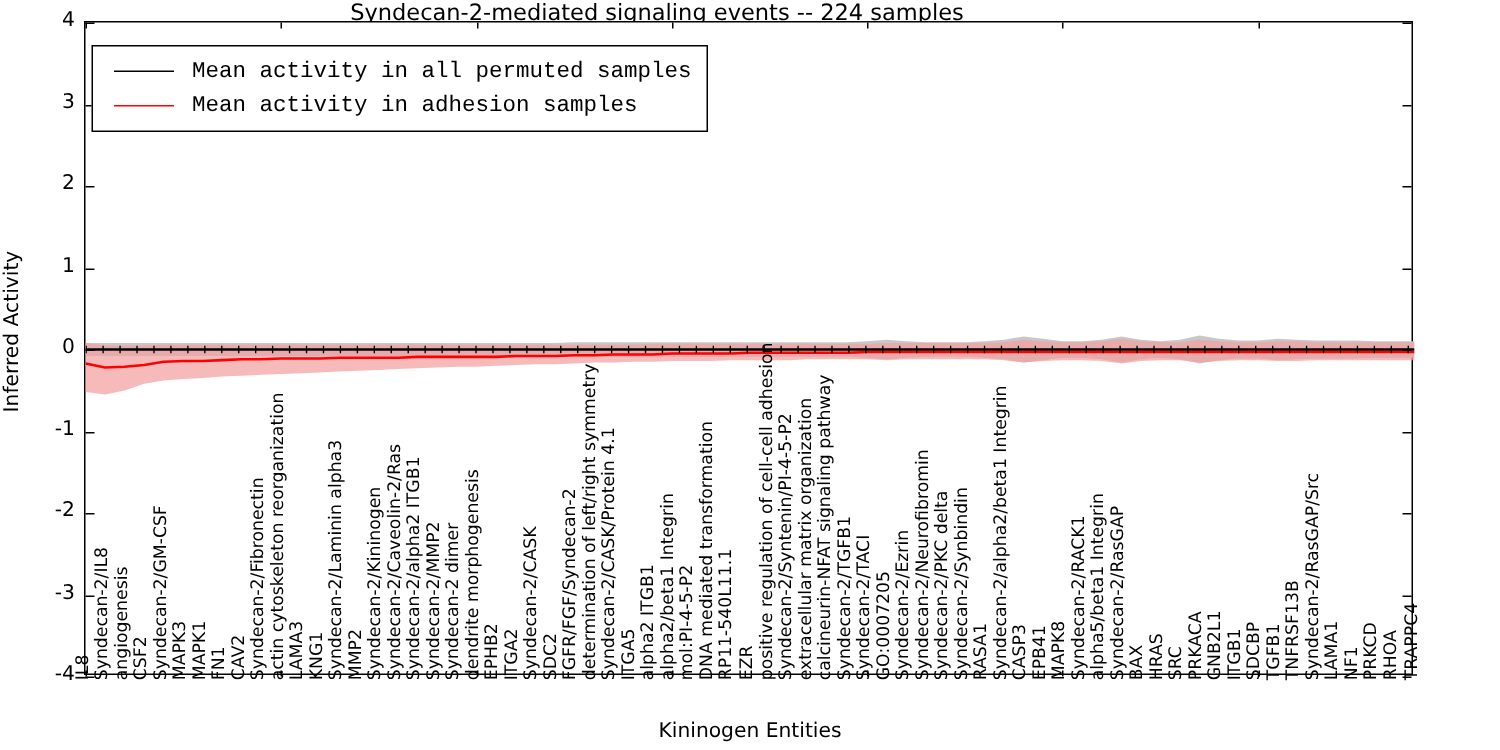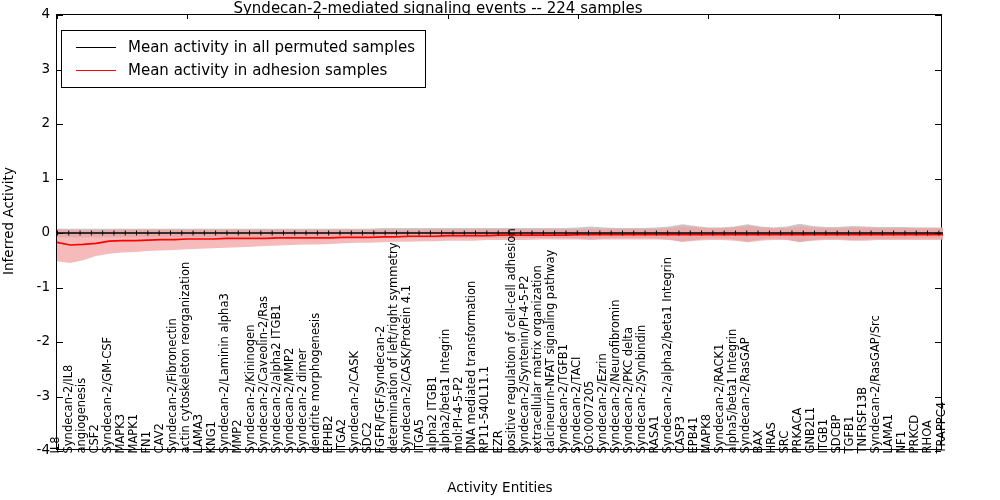--- a/index.html
+++ b/index.html
@@ -40,21 +40,21 @@
   .plotsvg{position:absolute;left:0;top:0;width:886px;height:436px;display:block;}
 
   
   .legend{position:absolute;left:61px;top:30px;
           border:1.3px solid #000;background:#fff;
           padding:5px 10px 5px 8px;box-sizing:border-box;}
   .legrow{display:flex;align-items:center;height:23px;}
   .legline{display:inline-block;width:40px;height:0;margin:0 12px 0 6px;}
   .legline.k{border-top:1.6px solid #000;}
   .legline.r{border-top:1.6px solid #fe0000;}
-  .legtext{font-size:15px;line-height:15px;color:#000;white-space:nowrap;}
+  .legtext{font-size:15px;line-height:15px;color:#000;white-space:nowrap;font-family:Liberation Mono, monospace;}
 </style>
 </head>
 <body>
 
 <div id="fig">
 
   <div class="title">Syndecan-2-mediated signaling events -- 224 samples</div>
 
   <div class="ylabel">Inferred Activity</div>
   <div id="yticks">
@@ -191,14 +191,14 @@
       <div class="cat" style="left: 799.294px; bottom: 47px;">TGFB1</div>
       <div class="cat" style="left: 812.324px; bottom: 47px;">TNFRSF13B</div>
       <div class="cat" style="left: 825.353px; bottom: 47px;">Syndecan-2/RasGAP/Src</div>
       <div class="cat" style="left: 838.382px; bottom: 47px;">LAMA1</div>
       <div class="cat" style="left: 851.412px; bottom: 47px;">NF1</div>
       <div class="cat" style="left: 864.441px; bottom: 47px;">PRKCD</div>
       <div class="cat" style="left: 877.471px; bottom: 47px;">RHOA</div>
       <div class="cat" style="left: 890.5px; bottom: 47px;">TRAPPC4</div>
     </div>
 
-  <div class="xlabel">Activity Entities</div>
+  <div class="xlabel">Kininogen Entities</div>
 </div>
 
 </body></html>

